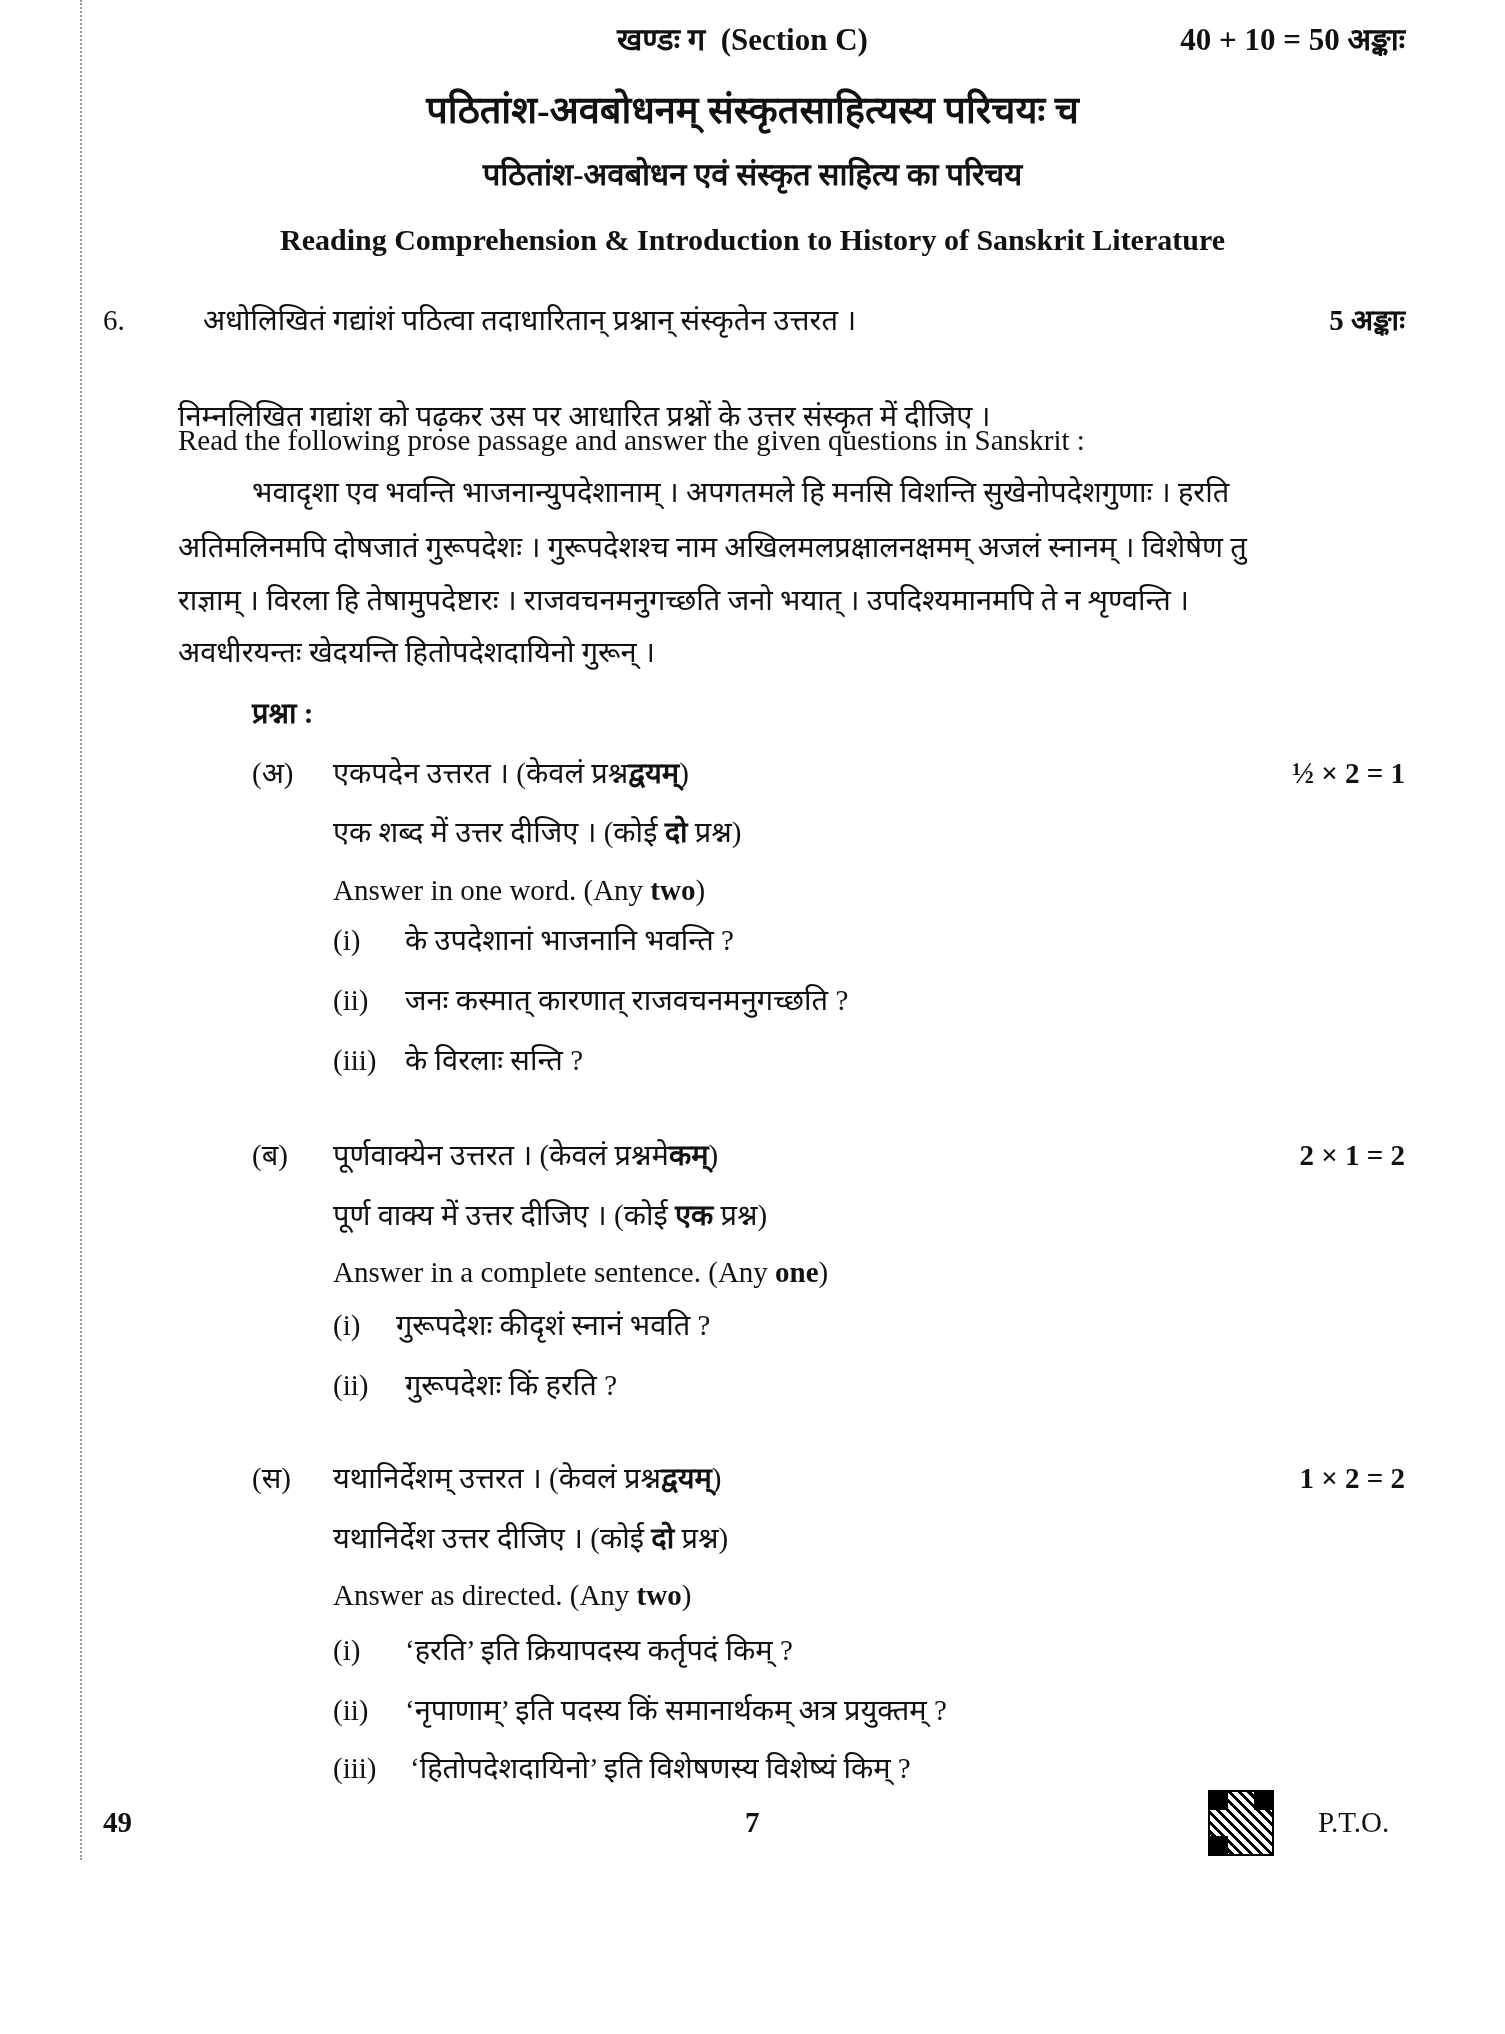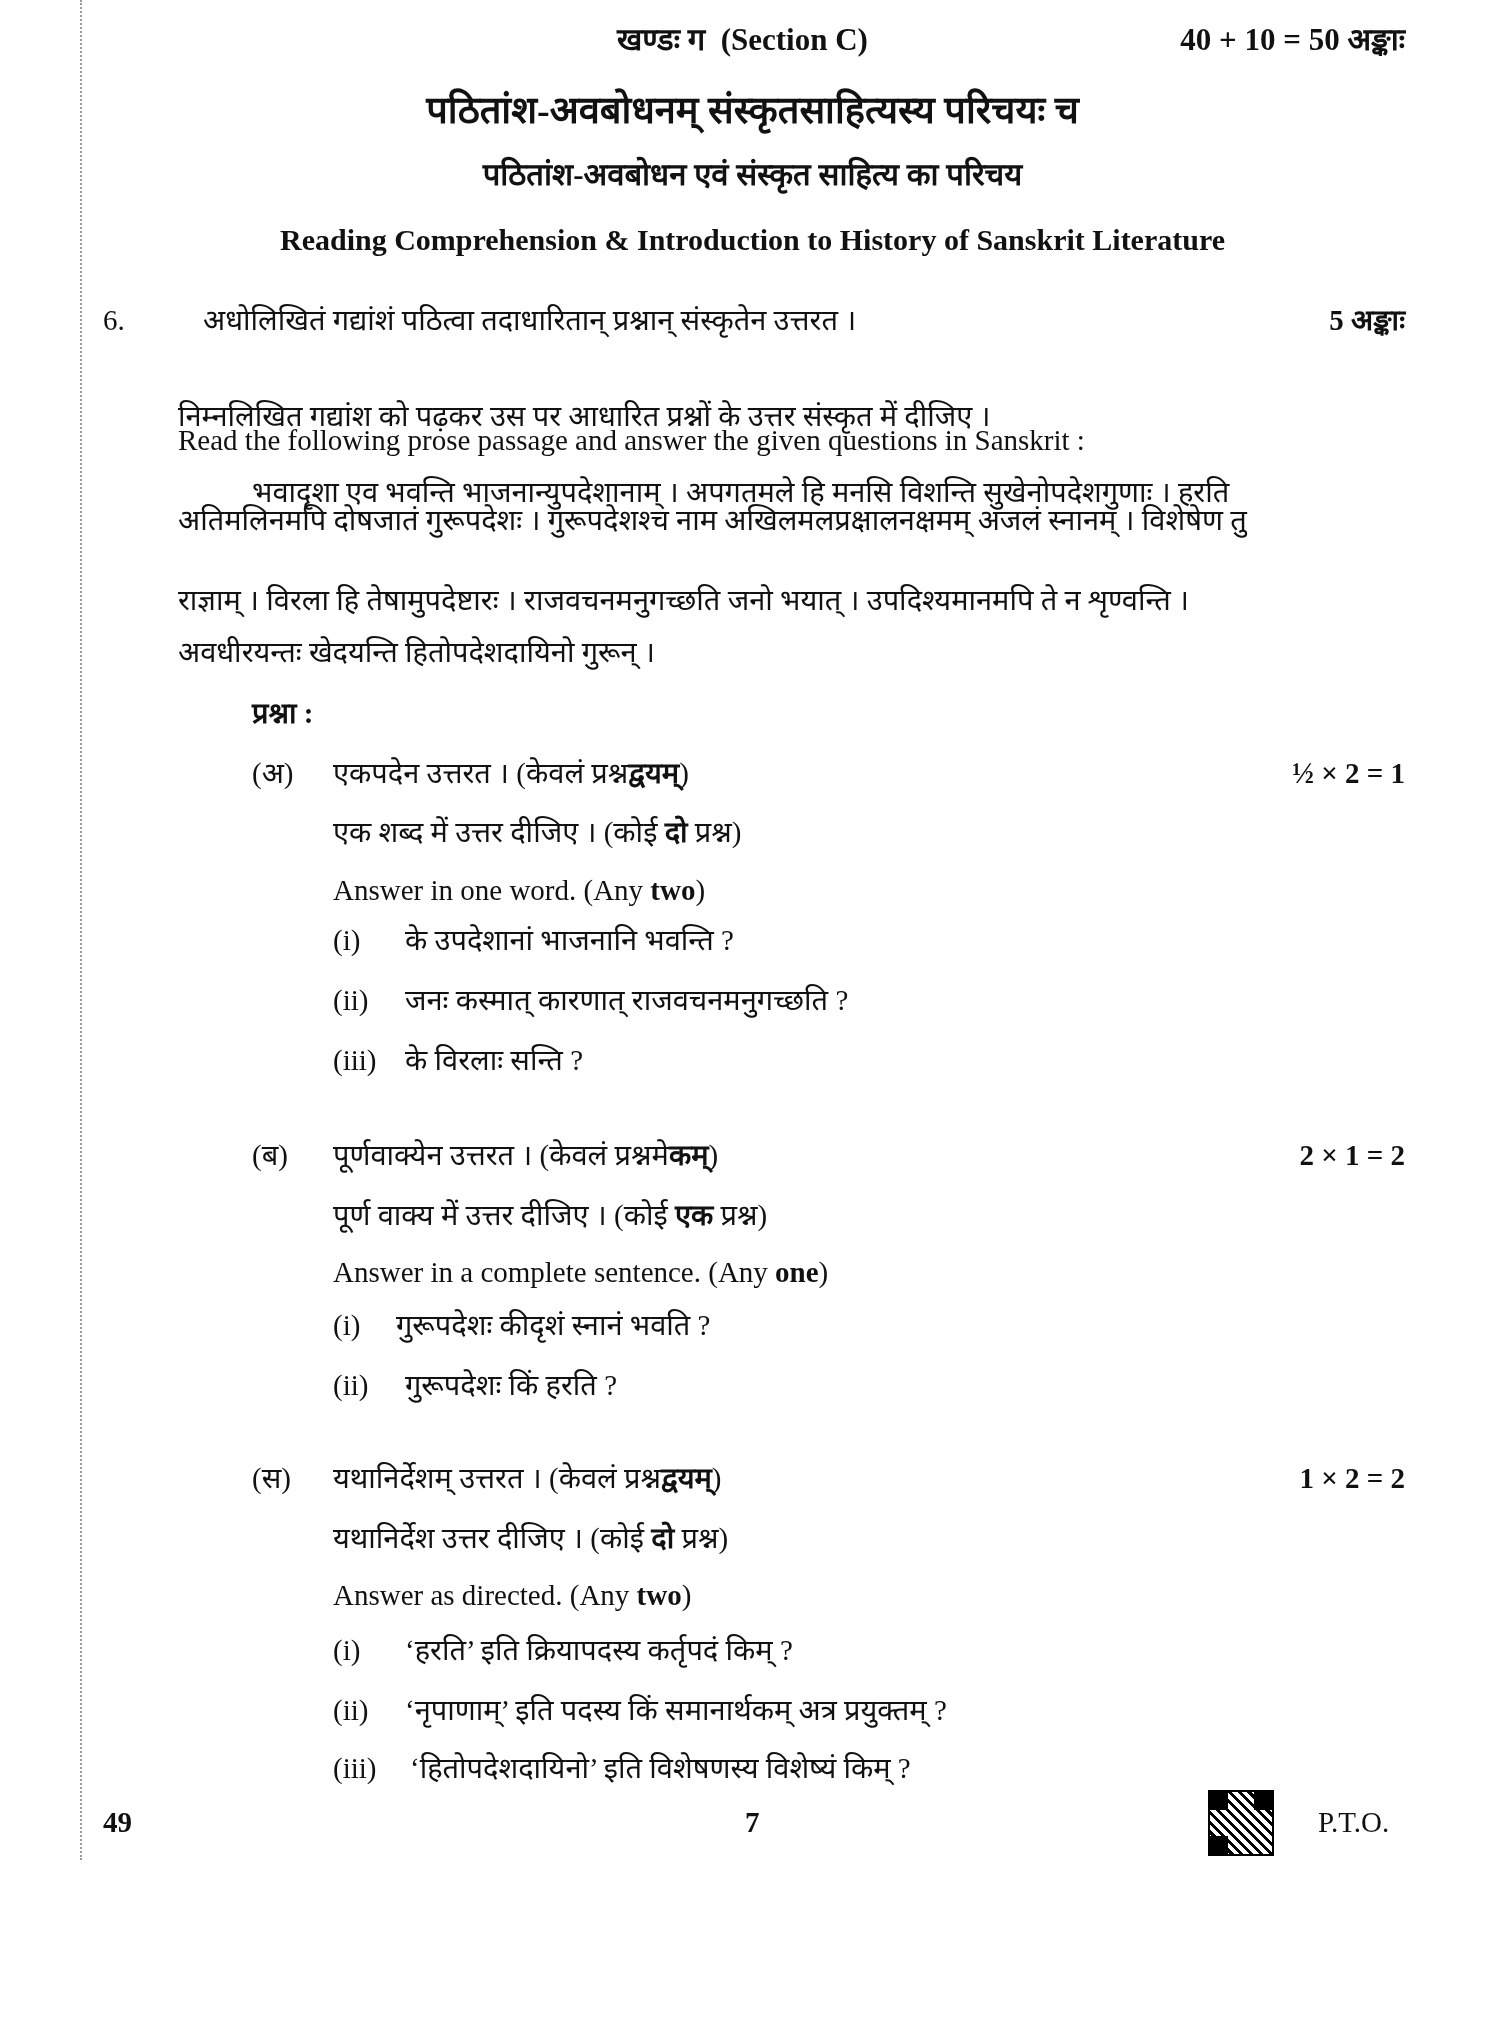--- a/index.html
+++ b/index.html
@@ -33,21 +33,21 @@
 <div class="ln b c" style="top:222px;font-size:30px;">Reading Comprehension &amp; Introduction to History of Sanskrit Literature</div>
 
 <div class="ln" style="left:103px;top:302px;">6.</div>
 <div class="ln" style="left:178px;top:302px;margin-left:25px;">अधोलिखितं गद्यांशं पठित्वा तदाधारितान् प्रश्नान् संस्कृतेन उत्तरत ।</div>
 <div class="ln b r" style="top:302px;">5 अङ्काः</div>
 <div class="ln" style="left:178px;top:364px;margin-top:34px;">निम्नलिखित गद्यांश को पढ़कर उस पर आधारित प्रश्नों के उत्तर संस्कृत में दीजिए ।</div>
 <div class="ln" style="left:178px;top:422px;">Read the following prose passage and answer the given questions in Sanskrit :</div>
 
 <div>
   <div class="ln" style="left:252px;top:474px;">भवादृशा एव भवन्ति भाजनान्युपदेशानाम् । अपगतमले हि मनसि विशन्ति सुखेनोपदेशगुणाः । हरति</div>
-  <div class="ln" style="left:178px;top:502px;">अतिमलिनमपि दोषजातं गुरूपदेशः । गुरूपदेशश्च नाम अखिलमलप्रक्षालनक्षमम् अजलं स्नानम् । विशेषेण तु</div>
+  <div class="ln" style="left:178px;top:529px;">अतिमलिनमपि दोषजातं गुरूपदेशः । गुरूपदेशश्च नाम अखिलमलप्रक्षालनक्षमम् अजलं स्नानम् । विशेषेण तु</div>
   <div class="ln" style="left:178px;top:582px;">राज्ञाम् । विरला हि तेषामुपदेष्टारः । राजवचनमनुगच्छति जनो भयात् । उपदिश्यमानमपि ते न शृण्वन्ति ।</div>
   <div class="ln" style="left:178px;top:634px;">अवधीरयन्तः खेदयन्ति हितोपदेशदायिनो गुरून् ।</div>
 </div>
 
 <div class="ln b" style="left:252px;top:695px;">प्रश्ना :</div>
 
 <div>
   <div class="ln" style="left:252px;top:755px;">(अ)</div>
   <div class="ln" style="left:333px;top:755px;"><span>एकपदेन उत्तरत । (केवलं प्रश्न</span><b>द्वयम्</b><span>)</span></div>
   <div class="ln b r" style="top:755px;">½ × 2 = 1</div>

